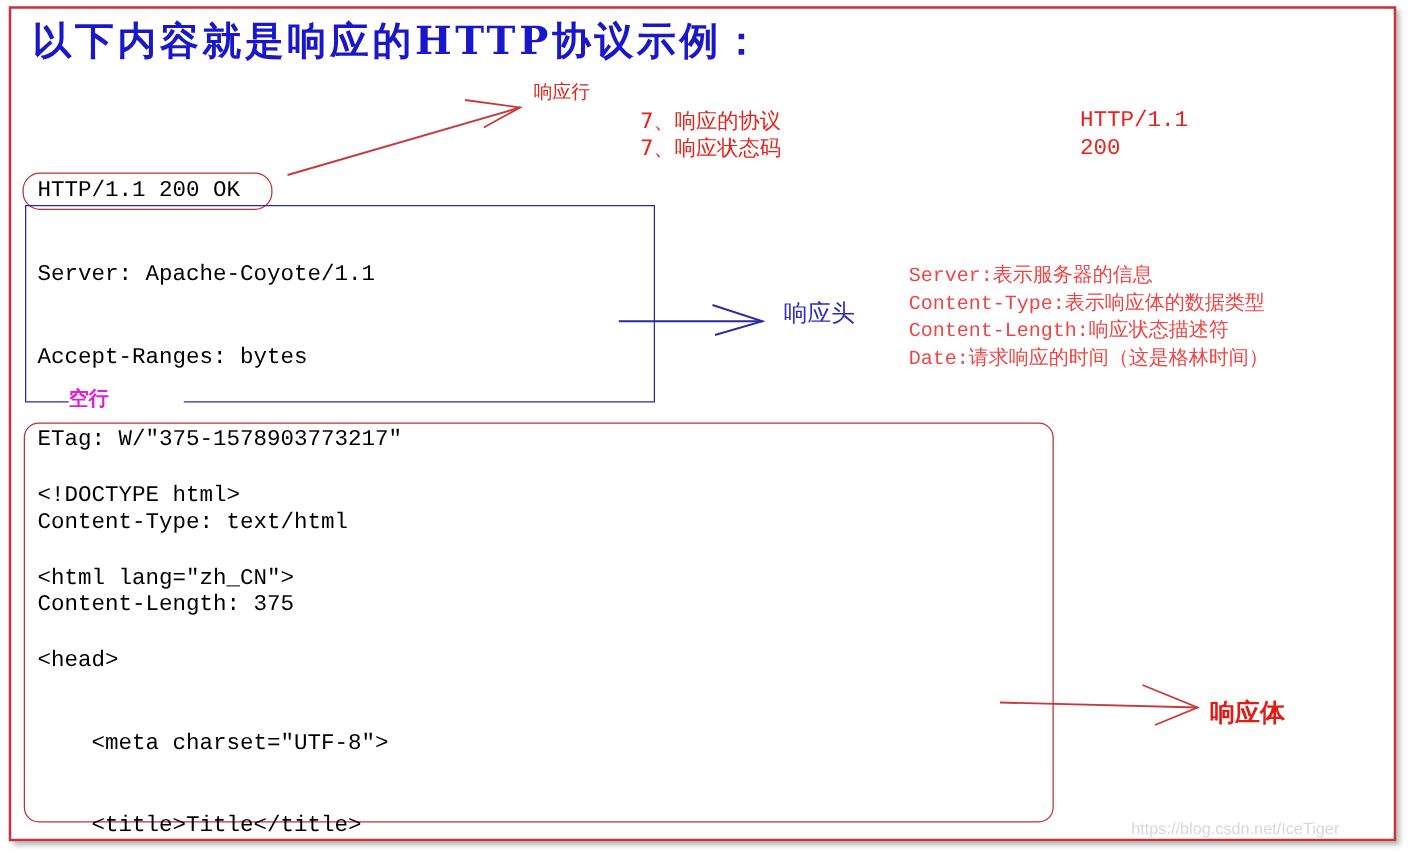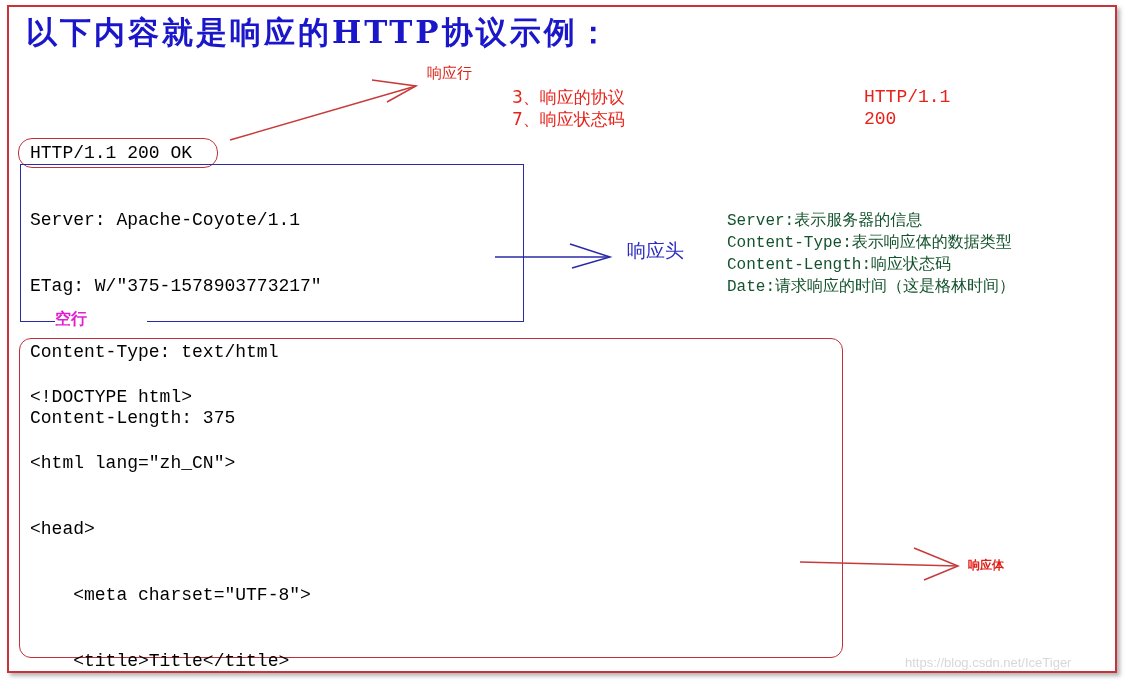--- a/index.html
+++ b/index.html
@@ -121,21 +121,21 @@
     font-size: 19px;
     font-family: "DejaVu Sans", sans-serif;
   }
   .header-notes {
     position: absolute;
     left: 727px;
     top: 210px;
     font-family: "Liberation Mono", monospace;
     font-size: 16px;
     line-height: 22px;
-    color: #14532d;
+    color: #ef4444;
     white-space: nowrap;
   }
   .body-box {
     position: absolute;
     left: 19px;
     top: 338px;
     width: 822px;
     height: 318px;
     border: 1.5px solid #c0303a;
     border-radius: 12px;
@@ -144,21 +144,21 @@
     position: absolute;
     left: 30px;
     top: 342px;
   }
   .body-text .line { height: 22px; }
   .label-body {
     position: absolute;
     left: 968px;
     top: 557px;
     color: #e01c14;
-    font-size: 12px;
+    font-size: 20px;
     font-weight: bold;
     font-family: "DejaVu Sans", sans-serif;
   }
   .watermark {
     position: absolute;
     left: 905px;
     top: 655px;
     color: #d8d8d8;
     font-size: 13px;
     font-family: "Liberation Sans", sans-serif;
@@ -174,47 +174,48 @@
 <body>
 
 <div class="frame"></div>
 
 <div class="title">以下内容就是响应的HTTP协议示例：</div>
 
 <div class="label-red label-status-line">响应行</div>
 
 <div class="proto-list">
   <div class="proto-row">
-    <span class="k">3、响应的协议</span>
+    <span class="k">7、响应的协议</span>
     <span class="v">HTTP/1.1</span>
   </div>
   <div class="proto-row">
     <span class="k">7、响应状态码</span>
     <span class="v">200</span>
   </div>
 </div>
 
 <div class="status-oval"></div>
 <div class="mono status-line">HTTP/1.1 200 OK</div>
 
 <div class="headers-box"></div>
 <div class="mono headers-text">
   <div>Server: Apache-Coyote/1.1</div>
+  <div>Accept-Ranges: bytes</div>
   <div>ETag: W/"375-1578903773217"</div>
   <div>Content-Type: text/html</div>
   <div>Content-Length: 375</div>
 </div>
 <div class="gap-cover"></div>
 
 <div class="label-headers">响应头</div>
 
 <div class="header-notes">
   <div>Server:表示服务器的信息</div>
   <div>Content-Type:表示响应体的数据类型</div>
-  <div>Content-Length:响应状态码</div>
+  <div>Content-Length:响应状态描述符</div>
   <div>Date:请求响应的时间（这是格林时间）</div>
 </div>
 
 <div class="empty-line-label">空行</div>
 
 <div class="body-box"></div>
 <div class="mono body-text">
   <div class="line">&lt;!DOCTYPE html&gt;</div>
   <div class="line">&lt;html lang="zh_CN"&gt;</div>
   <div class="line">&lt;head&gt;</div>

